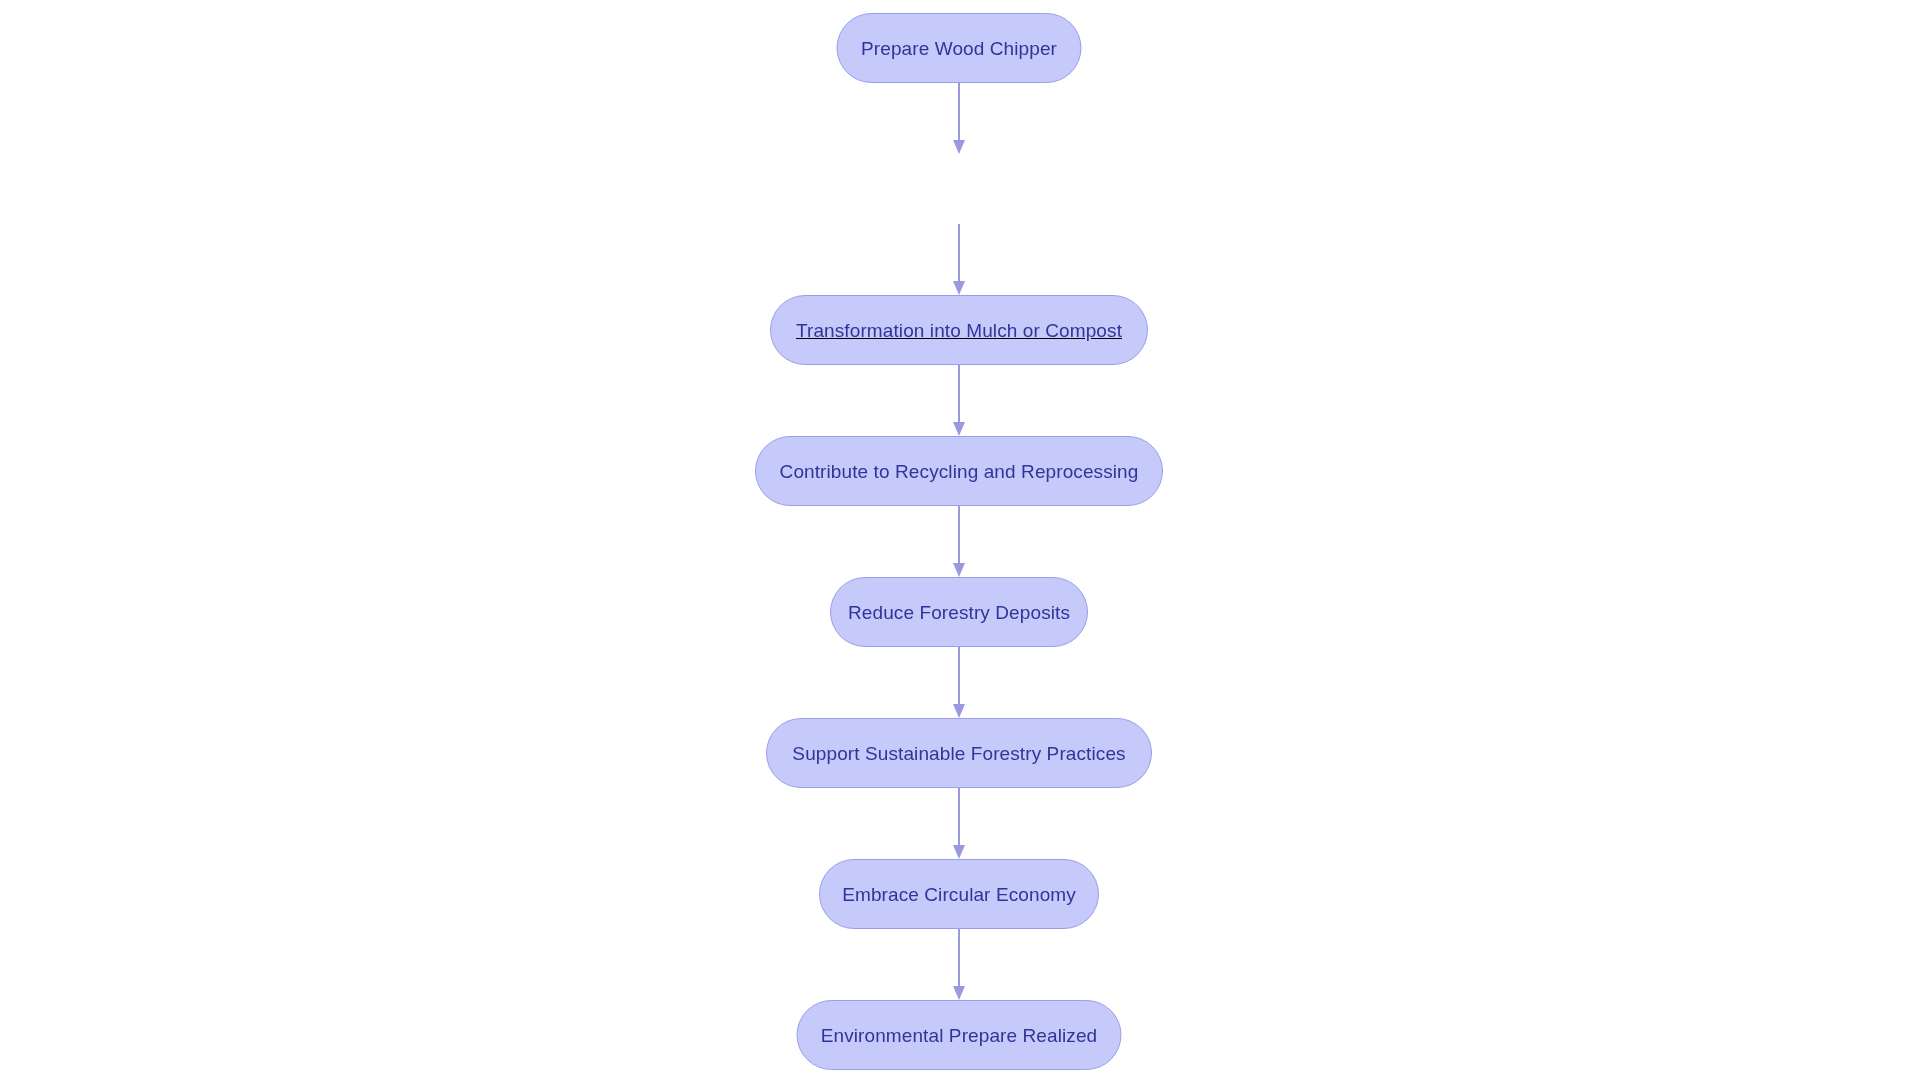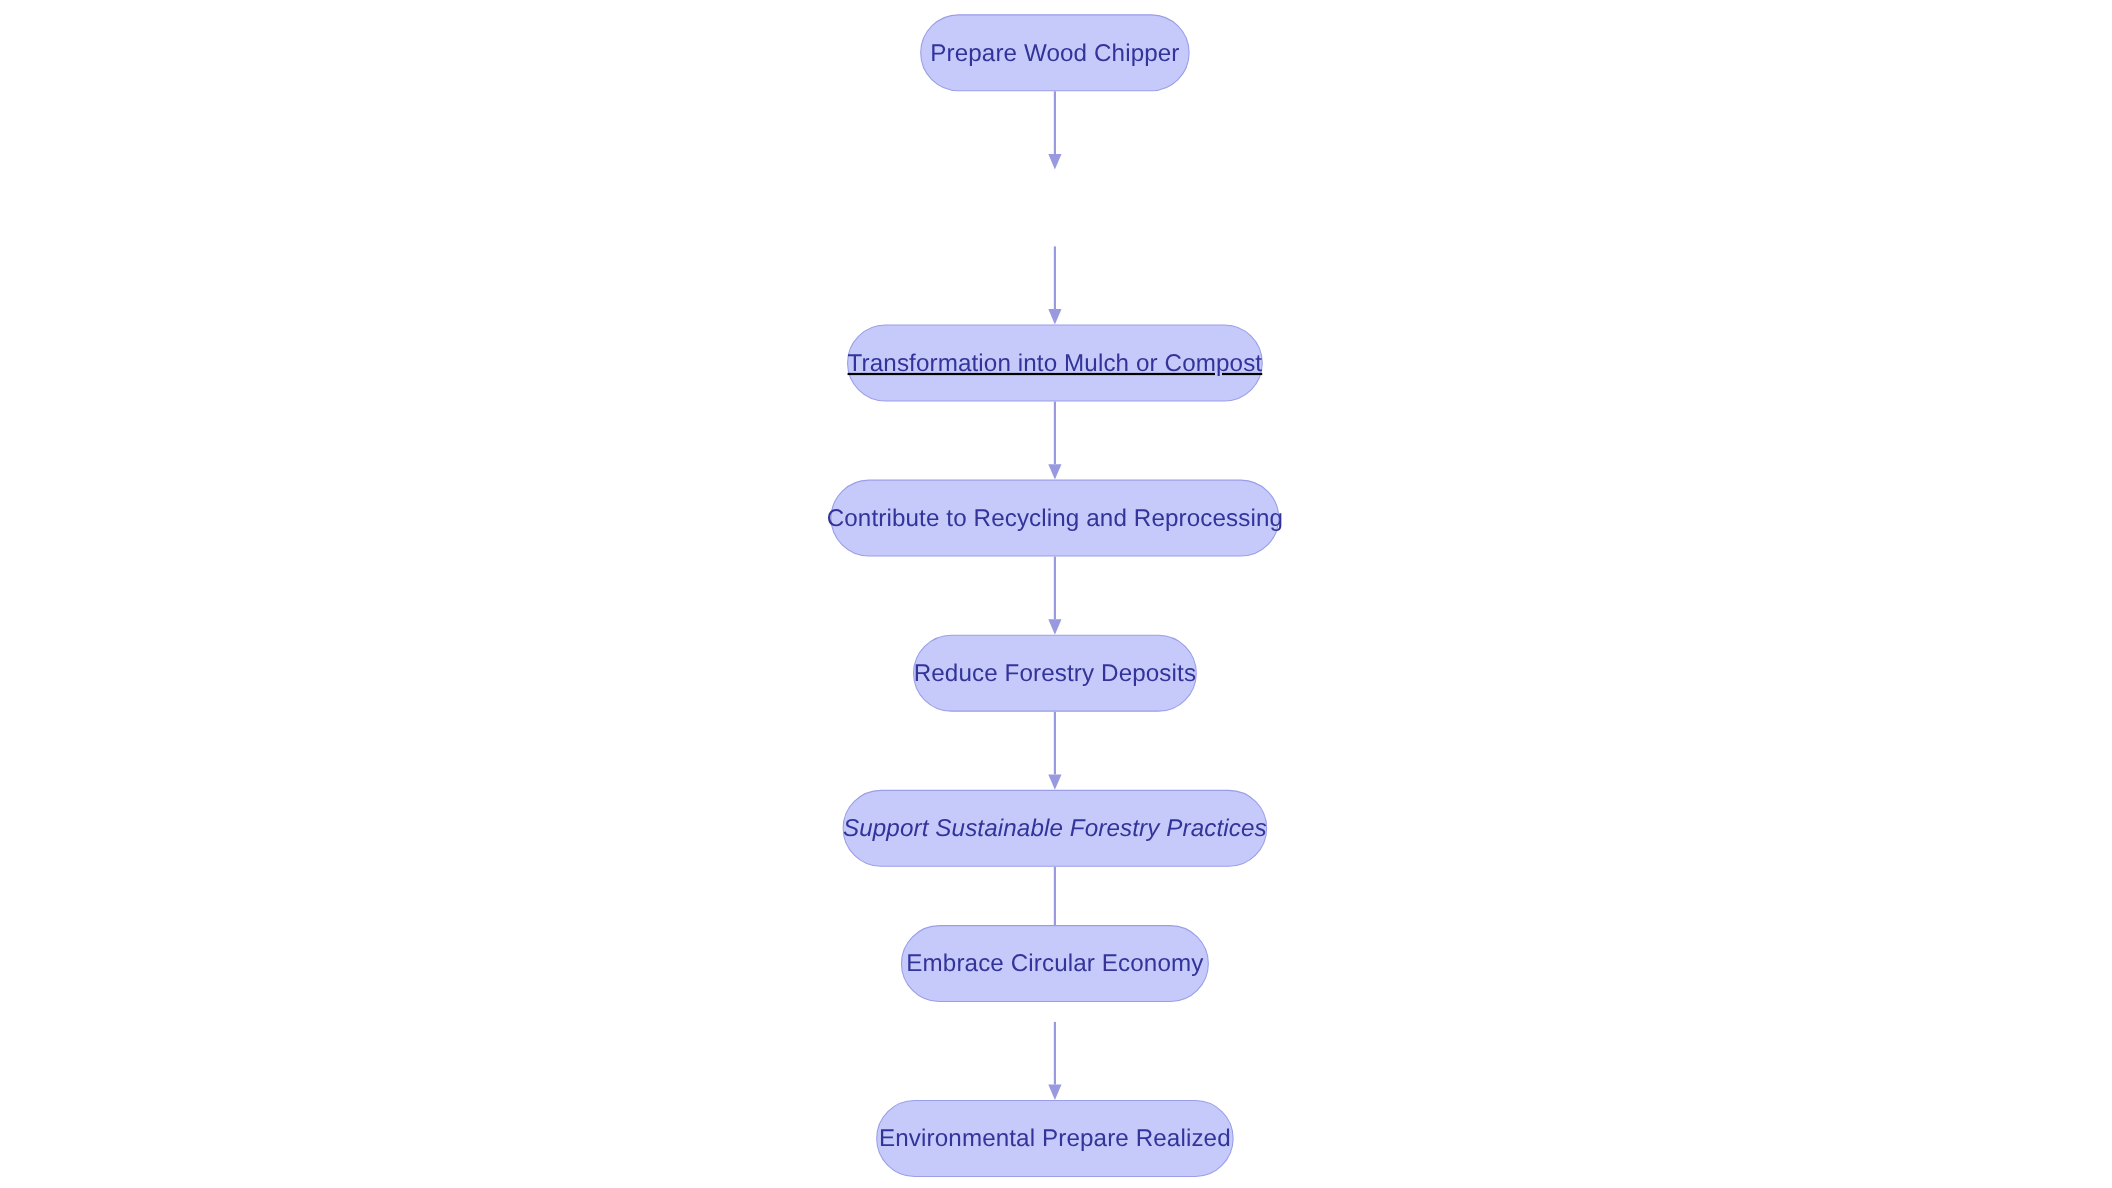--- a/index.html
+++ b/index.html
@@ -41,21 +41,21 @@
     justify-content: center;
     background: #c5cafa;
     border: 1.5px solid #9a9ee8;
     border-radius: 36px;
     padding: 0 30px;
     white-space: nowrap;
   }
 
   .node-label {
     color: #333399;
-    font-size: 22px;
+    font-size: 19px;
     font-weight: 400;
     letter-spacing: 0.1px;
     line-height: 1;
     font-family: "Liberation Sans", "DejaVu Sans", sans-serif;
   }
 
   
   .connector {
     position: absolute;
     transform: translateX(-50%);
@@ -126,25 +126,25 @@
     </div>
 
     <div class="node" style="left:959px; top:471px; width:408px;">
       <span class="node-label">Contribute to Recycling and Reprocessing</span>
     </div>
 
     <div class="node" style="left:959px; top:612px; width:258px;">
       <span class="node-label">Reduce Forestry Deposits</span>
     </div>
 
-    <div class="node" style="left:959px; top:753px; width:386px;font-style:italic;">
+    <div class="node" style="left:959px; top:753px; width:386px;">
       <span class="node-label">Support Sustainable Forestry Practices</span>
     </div>
 
-    <div class="node" style="left:959px; top:876px; width:280px;">
+    <div class="node" style="left:959px; top:894px; width:280px;">
       <span class="node-label">Embrace Circular Economy</span>
     </div>
 
     <div class="node" style="left:959px; top:1035px; width:325px;">
       <span class="node-label">Environmental Prepare Realized</span>
     </div>
 
   </div>
 </div>
 

